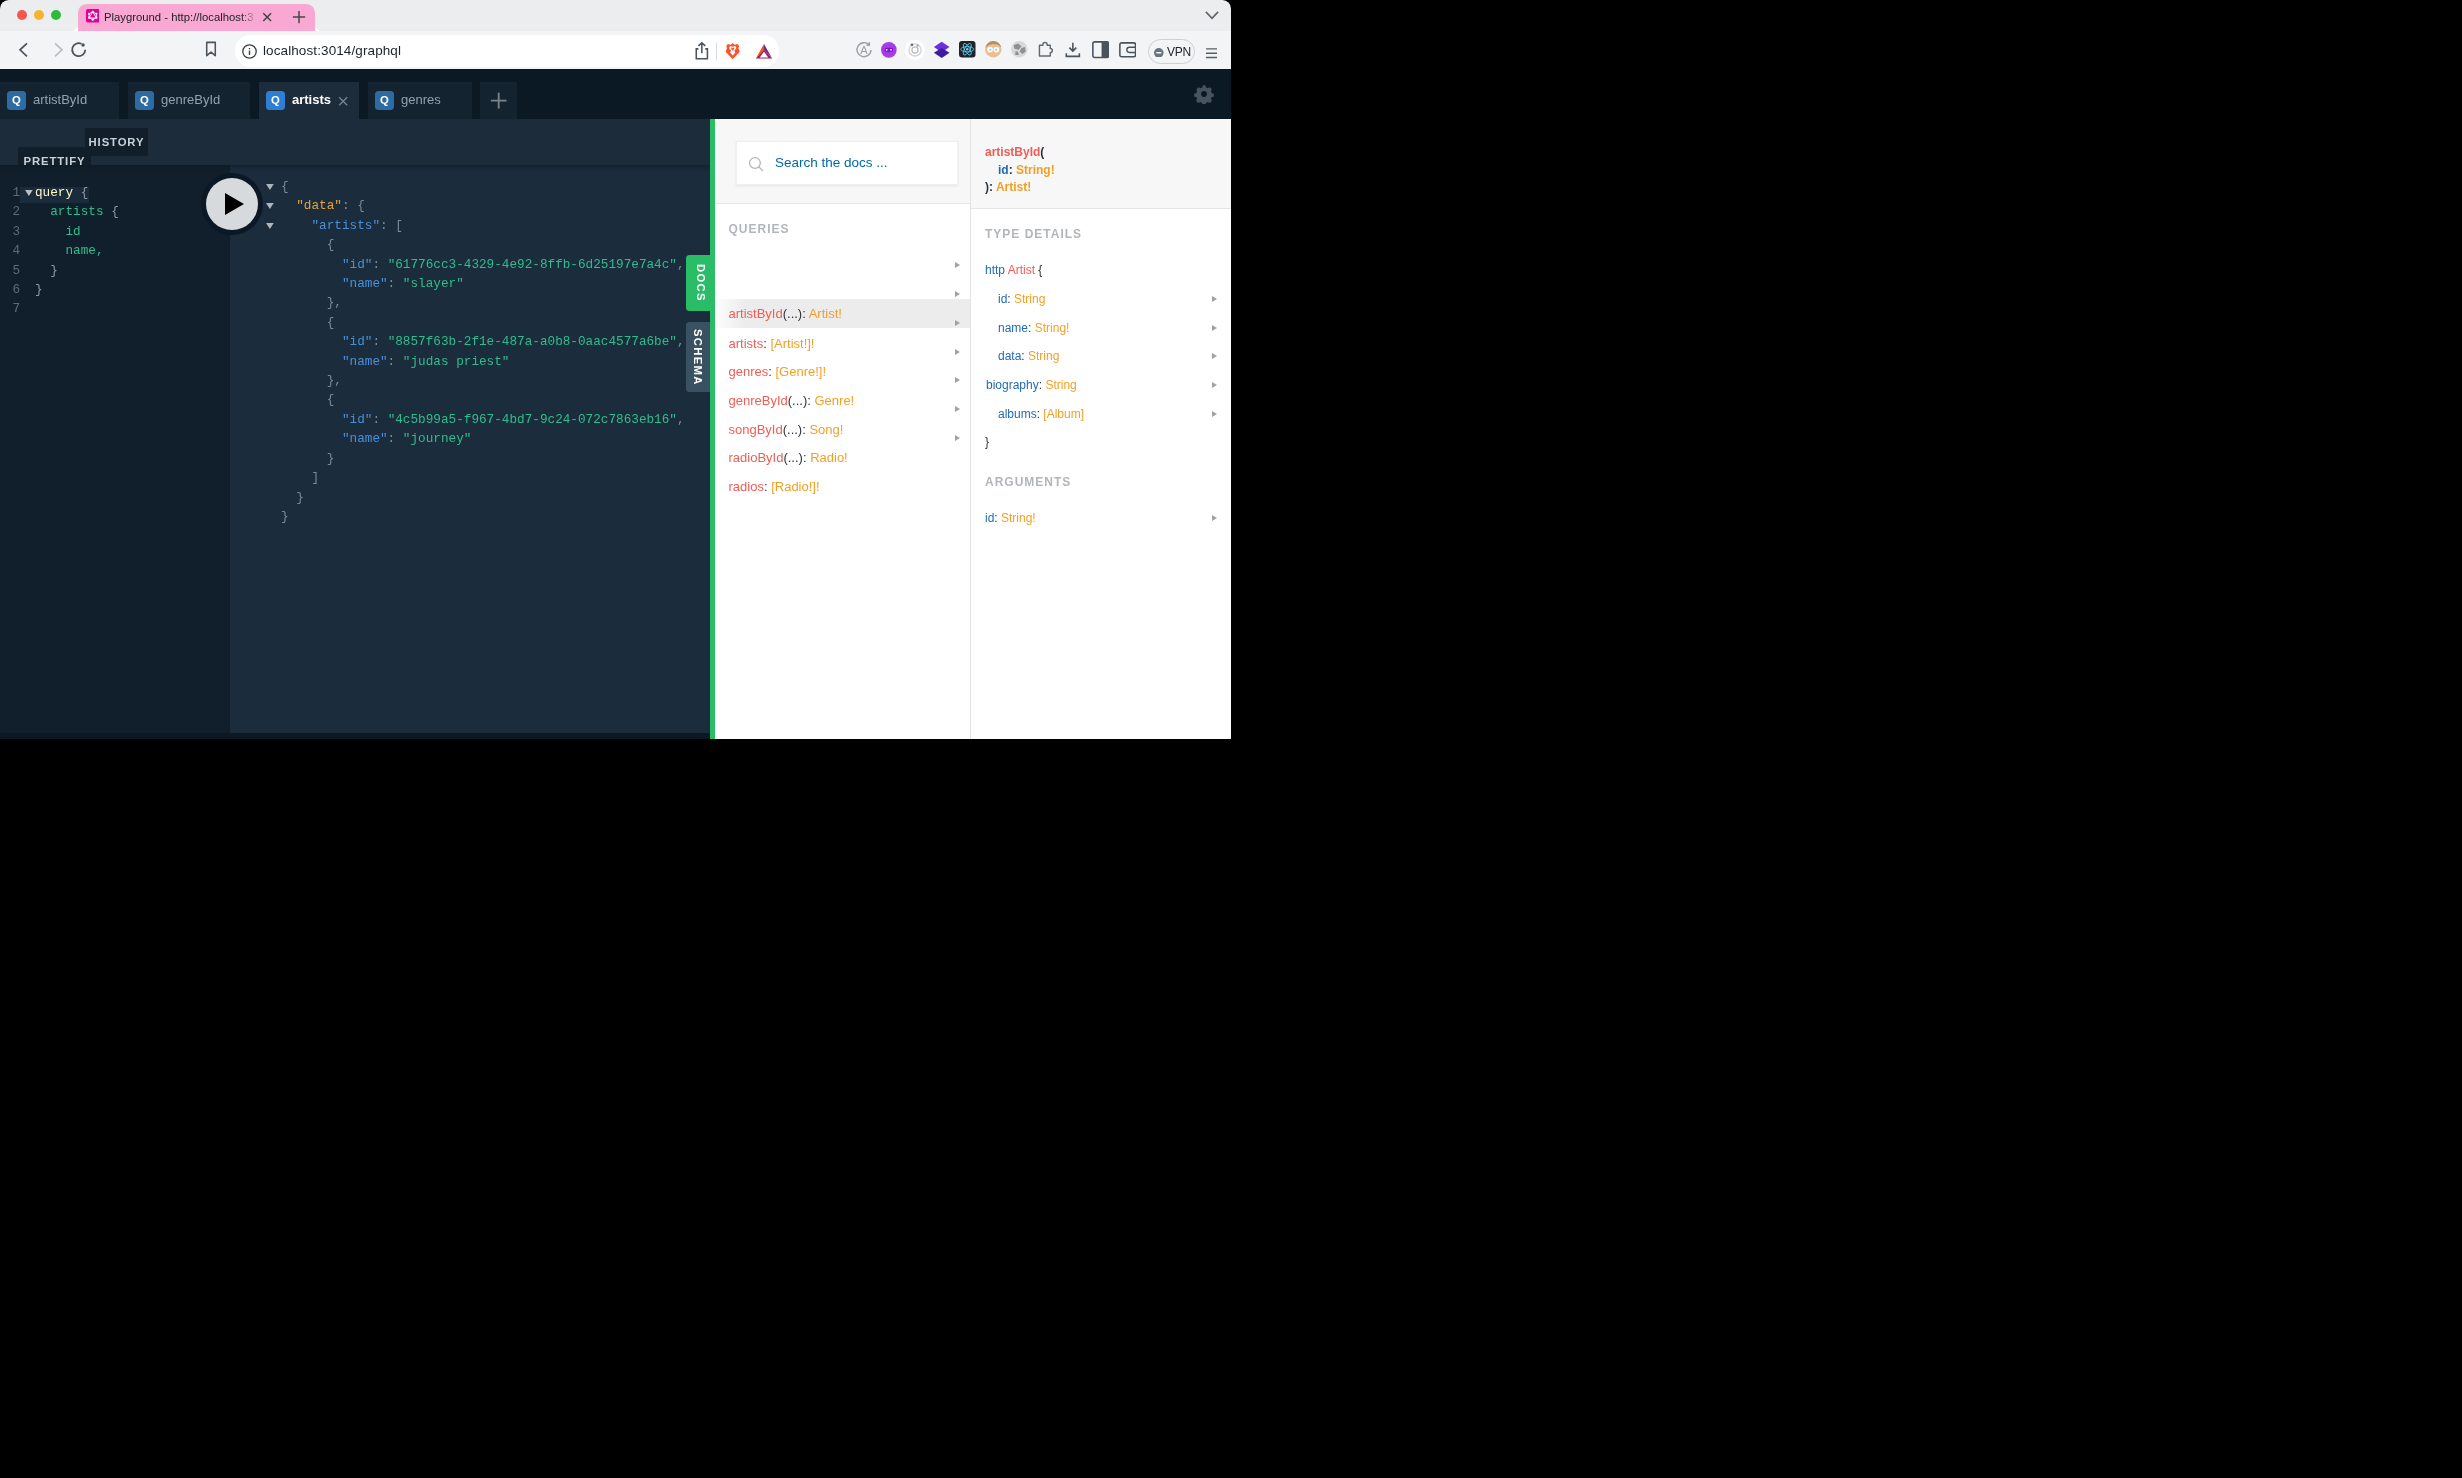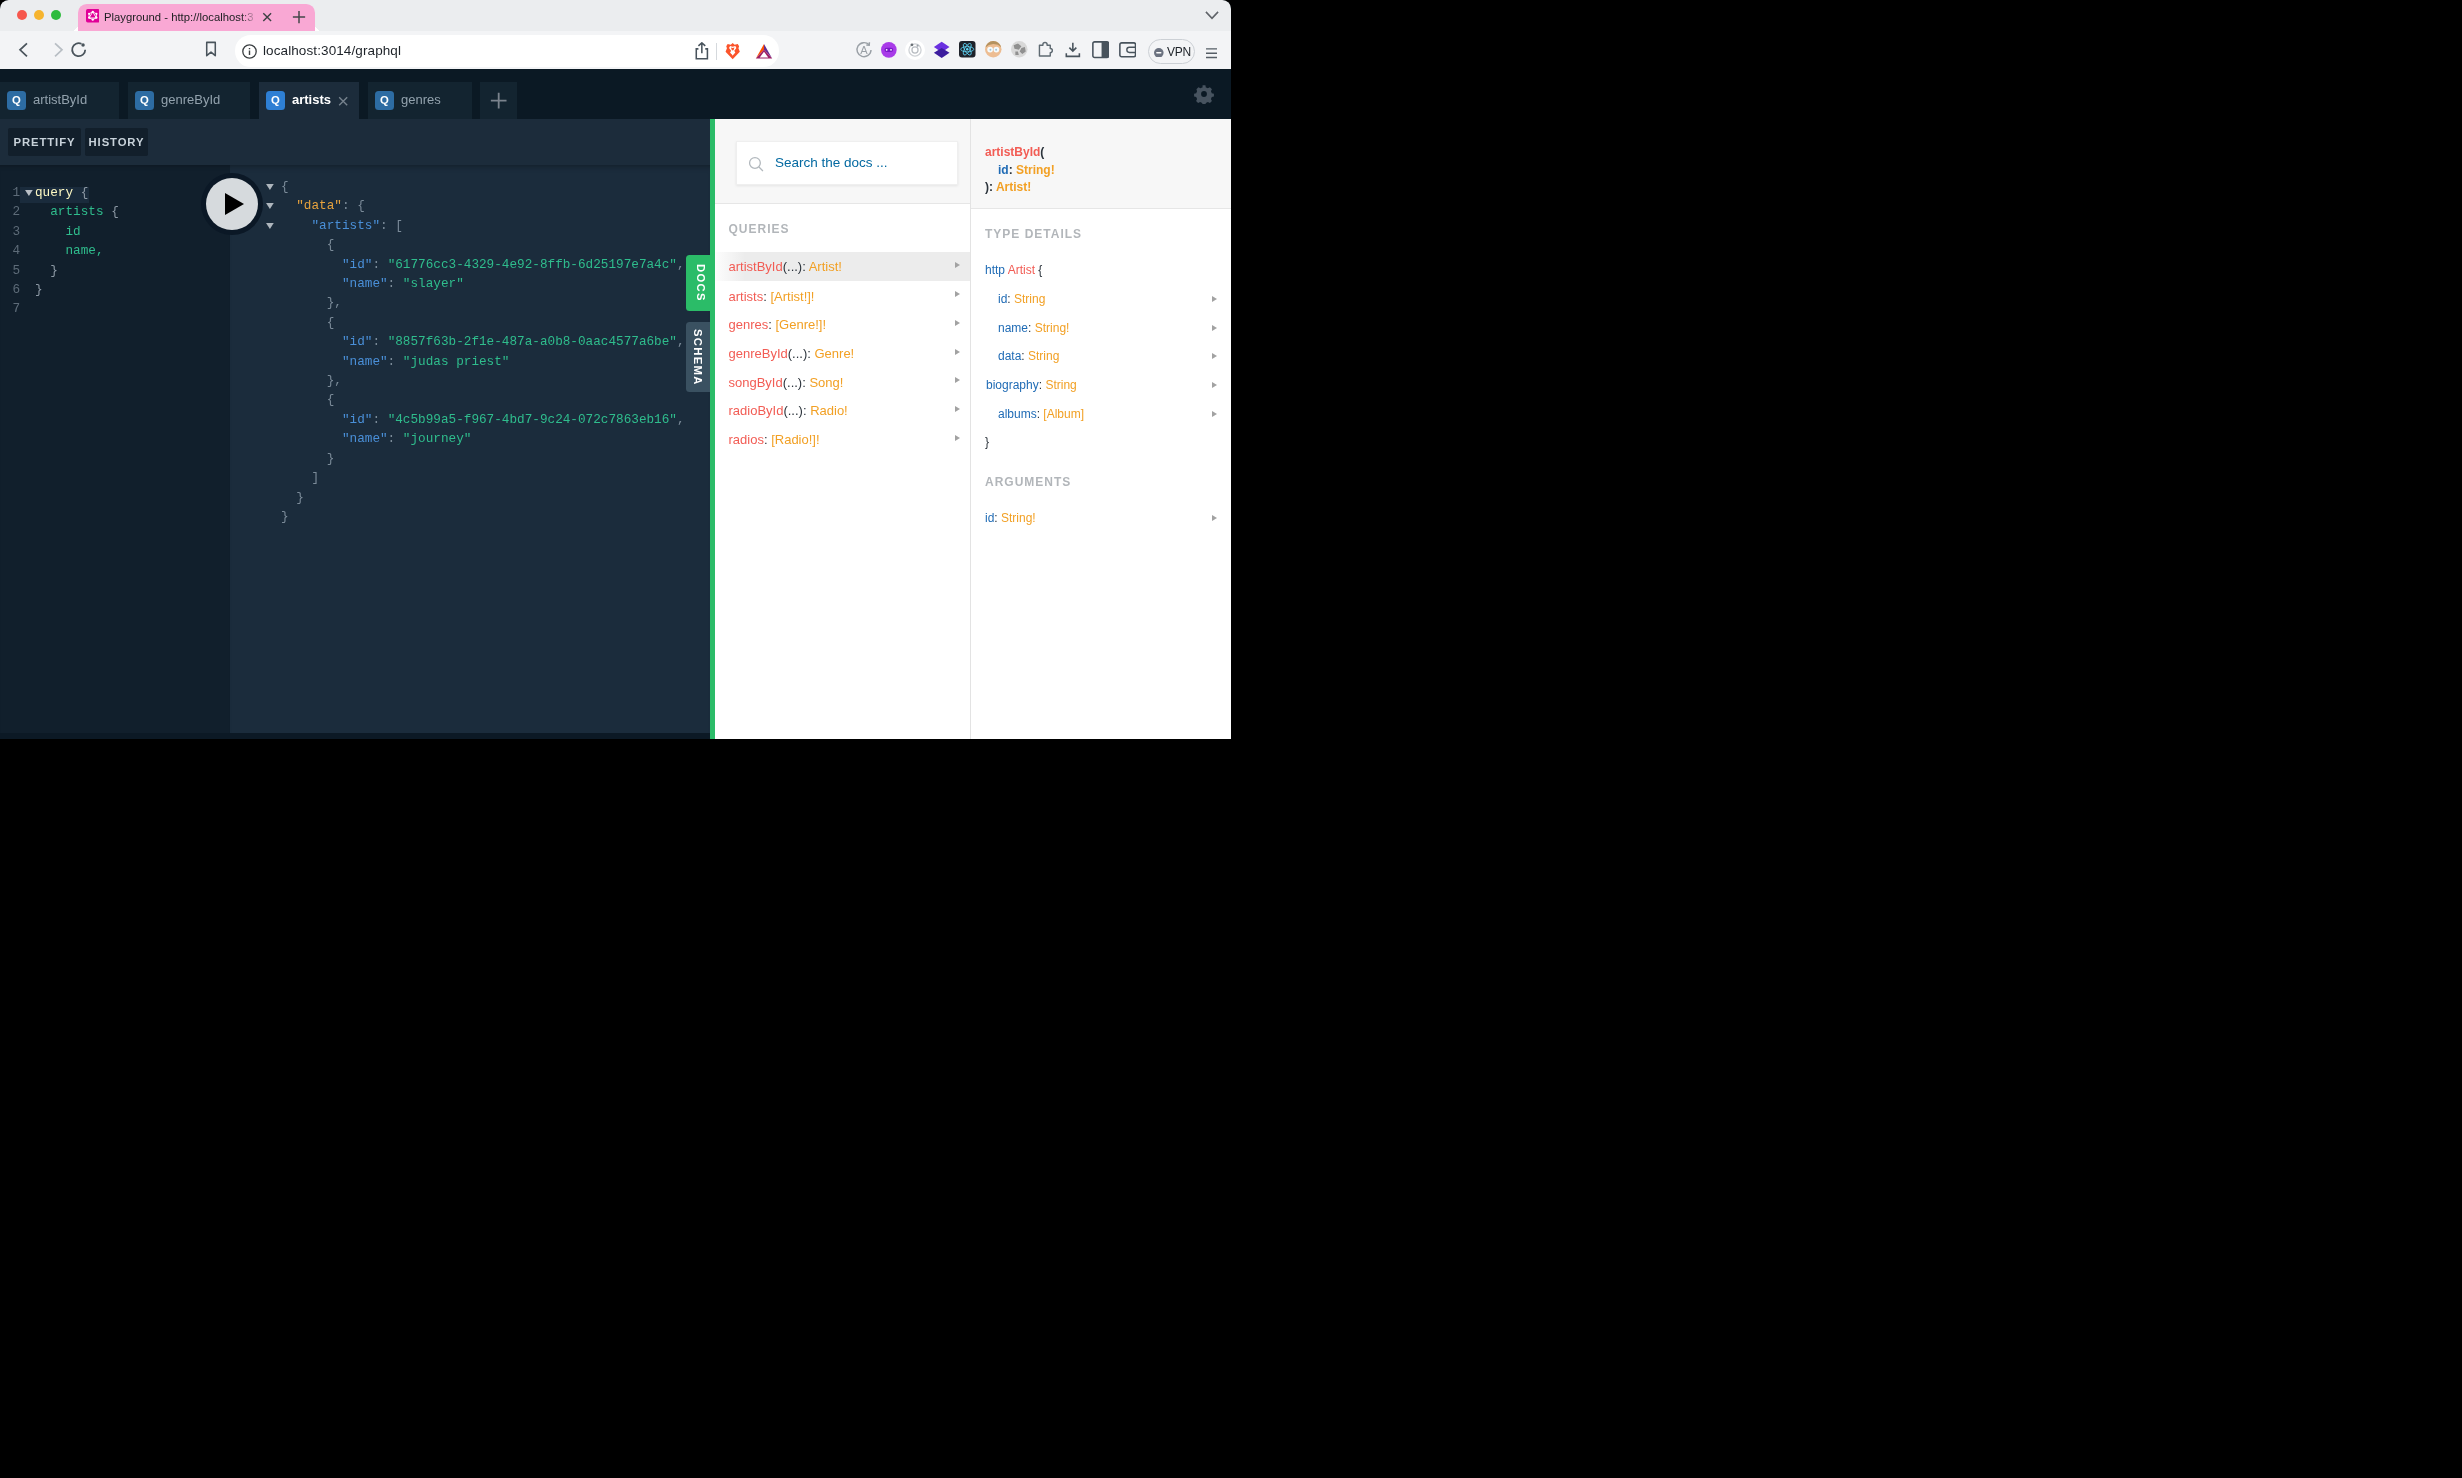--- a/index.html
+++ b/index.html
@@ -55,21 +55,21 @@
 #docstab { position:absolute; left:686px; top:255px; width:29px; height:56px; background:#2bbc68; border-radius:3.5px 0 0 3.5px; }
 #schematab { position:absolute; left:686px; top:322px; width:24px; height:70px; background:#3a5161; border-radius:3.5px 0 0 3.5px; }
 .vtext { position:absolute; inset:0; color:#fff; font-size:11.3px; font-weight:bold; letter-spacing:1.3px; writing-mode:vertical-rl; display:flex; align-items:center; justify-content:center; }
 #docs { position:absolute; left:715px; top:119px; width:516px; height:620px; background:#fff; }
 #docs-band { position:absolute; left:0; top:0; width:255px; height:85px; background:#f7f7f7; border-bottom:0.9px solid #e6e6e6; }
 #docs-band2 { position:absolute; left:255px; top:0; width:261px; height:90px; background:#f7f7f7; border-bottom:0.9px solid #e6e6e6; }
 #searchbox { position:absolute; left:21px; top:22px; width:222px; height:44px; background:#fff; border:0.9px solid #efefef; box-shadow:0 0.9px 2.6px rgba(0,0,0,.08); }
 #searchbox .ph { position:absolute; left:38px; top:13px; font-size:13.5px; color:#0369a1; }
 #coldiv { position:absolute; left:255px; top:0; width:1.3px; height:620px; background:#e3e3e3; }
 .sechead { position:absolute; color:#b2b6ba; font-size:12px; font-weight:bold; letter-spacing:1px; }
-.qrow { position:absolute; left:0; width:255px; height:29px; font-size:13px; line-height:29px; }
+.qrow { position:absolute; left:0; width:255px; height:29px; font-size:13px; line-height:29px;margin-top:47px; }
 .qrow .nm { color:#f25c54; }
 .qrow .pt { color:#2b333b; }
 .qrow .ty { color:#f2a024; }
 .qrow.hl { background:linear-gradient(to right,#fdfdfd,#ececec 30px); }
 .arrow { position:absolute; width:0; height:0; border-left:5.7px solid #a2a2a2; border-top:3.9px solid transparent; border-bottom:3.9px solid transparent; }
 .dline { position:absolute; font-size:12px; white-space:pre; }
 .dline .b { color:#1f6bb5; }
 .dline .r { color:#f25c54; }
 .dline .o { color:#f2a024; }
 .dline .k { color:#2b333b; }
@@ -253,21 +253,21 @@
       <svg class="abs" style="left:10px;top:9.6px" width="17.4" height="17.4" viewBox="0 0 20 20">
           <path d="M10 1 V19 M1 10 H19" stroke="#7b838d" stroke-width="2.1"></path>
         </svg>
     </div>
   </div>
   <svg id="gear" width="20" height="20" viewBox="0 0 24 24">
       <path fill="#47535f" d="M12 8.5 a3.5 3.5 0 1 0 0 7 a3.5 3.5 0 0 0 0 -7 Z M10.3 1.5 h3.4 l.5 2.6 a8 8 0 0 1 2.4 1 l2.5-1.2 l2.4 2.4 l-1.2 2.5 a8 8 0 0 1 1 2.4 l2.6.5 v3.4 l-2.6.5 a8 8 0 0 1 -1 2.4 l1.2 2.5 l-2.4 2.4 l-2.5-1.2 a8 8 0 0 1 -2.4 1 l-.5 2.6 h-3.4 l-.5-2.6 a8 8 0 0 1 -2.4 -1 l-2.5 1.2 l-2.4-2.4 l1.2-2.5 a8 8 0 0 1 -1 -2.4 l-2.6-.5 v-3.4 l2.6-.5 a8 8 0 0 1 1 -2.4 L2.9 6.3 l2.4-2.4 l2.5 1.2 a8 8 0 0 1 2.4 -1 Z" fill-rule="evenodd"></path>
     </svg>
 
   <div id="toolbar">
-    <div class="tbtn" style="left:8px; width:73px; line-height:28px;">PRETTIFY</div>
+    <div class="tbtn" style="left:18px; width:73px; line-height:28px;margin-top:19px;">PRETTIFY</div>
     <div class="tbtn" style="left:85px; width:63px; line-height:28px;">HISTORY</div>
   </div>
 
   <div id="editor"></div>
   <div id="response"></div>
   <div id="gutter" class="code">1
 2
 3
 4
 5

